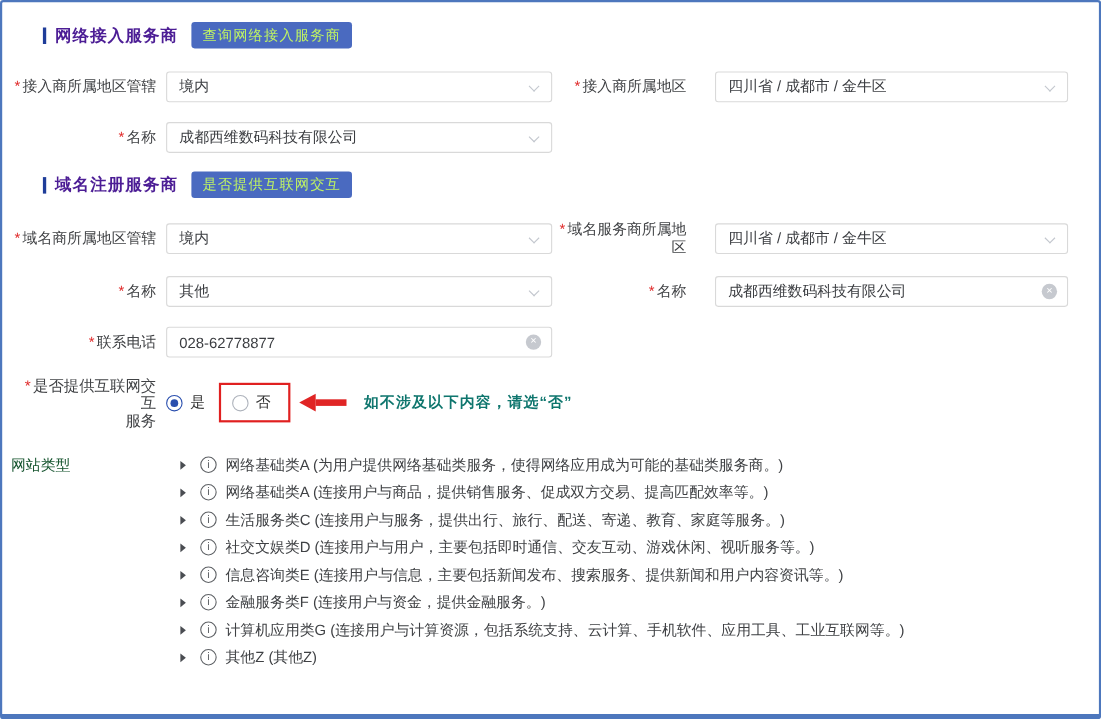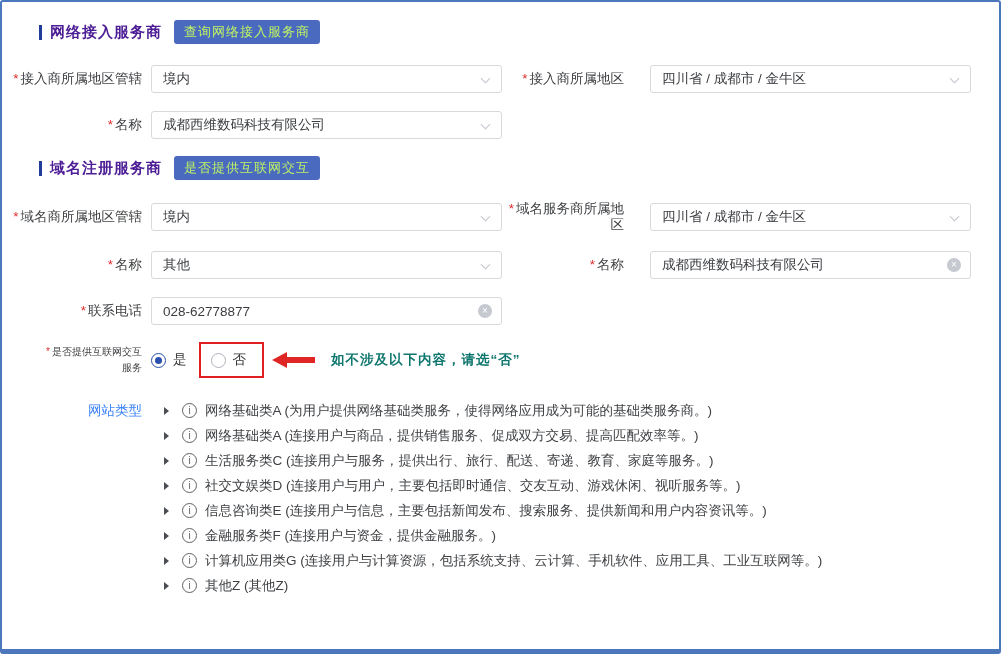--- a/index.html
+++ b/index.html
@@ -30,37 +30,37 @@
           background:#fff; display:flex; align-items:center; padding:0 30px 0 11px;
           font-size:13.5px; color:#3a3c40; cursor:pointer; }
   .chev { position:absolute; right:12px; top:9px; width:7px; height:7px;
           border-right:1.5px solid #c3c7ce; border-bottom:1.5px solid #c3c7ce;
           transform:rotate(45deg); }
   .clr { position:absolute; right:9px; top:50%; transform:translateY(-50%); width:14px; height:14px;
          border-radius:50%; background:#c6c9cf; color:#fff; font-size:10px; line-height:14px;
          text-align:center; cursor:pointer; }
   
   .radio-row { display:flex; align-items:center; margin-bottom:20px; }
-  .lab2 { width:141px; flex:none; text-align:right; padding-right:9px; font-size:10px; color:#404245; line-height:16px; }
+  .lab2 { width:141px; flex:none; text-align:right; padding-right:9px; font-size:14px; color:#404245; line-height:16px; }
   .radio-opt { display:flex; align-items:center; font-size:13.5px; color:#333; cursor:pointer; }
   .radio { width:15px; height:15px; border-radius:50%; border:1px solid #aeb3bc; background:#fff;
            position:relative; margin-right:7px; flex:none; }
   .radio.sel { border-color:#2a4fae; }
   .radio.sel::after { content:""; position:absolute; left:3px; top:3px; right:3px; bottom:3px;
            border-radius:50%; background:#2a4fae; }
   .red-box { border:2px solid #e02020; padding:7px 16px 7px 10px; margin-left:12px; display:flex; }
   .arrow { display:flex; align-items:center; margin-left:8px; }
   .arrow-head { width:0; height:0; border-top:8px solid transparent; border-bottom:8px solid transparent;
                 border-right:15px solid #e02525; }
   .arrow-tail { width:28px; height:6px; background:#e02525; }
   .annotation { color:#0f766e; font-weight:bold; font-size:13.5px; margin-left:16px; letter-spacing:1px; }
   
   .wt-row { display:flex; }
-  .wt-label { width:141px; flex:none; text-align:right; padding-right:9px; font-size:13.5px;
-              color:#3b82f6; line-height:25px; }
+  .wt-label { width:141px; flex:none; padding-right:9px; font-size:13.5px;
+              color:#14532d; line-height:25px; }
   .wt-list { padding-left:13px; }
   .wt-item { display:flex; align-items:center; height:25px; font-size:13.5px; color:#3f4144; }
   .tri { width:0; height:0; border-left:5px solid #4a4d52; border-top:4px solid transparent;
          border-bottom:4px solid transparent; margin-right:13px; flex:none; cursor:pointer; }
   .info { width:15px; height:15px; border-radius:50%; border:1px solid #5f6266; color:#5f6266;
           font-size:10px; line-height:13px; text-align:center; margin-right:8px; flex:none; cursor:pointer; }
 </style>
 </head>
 <body>
 

